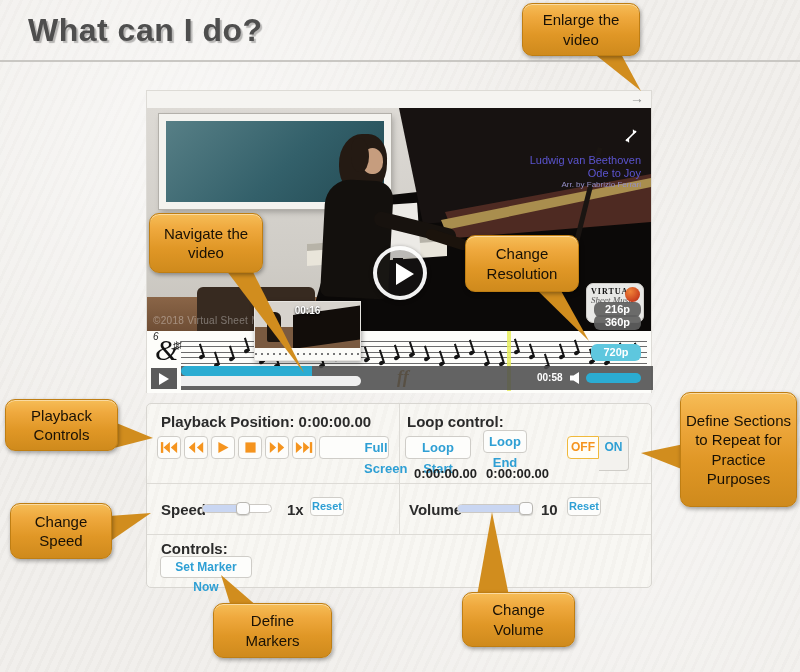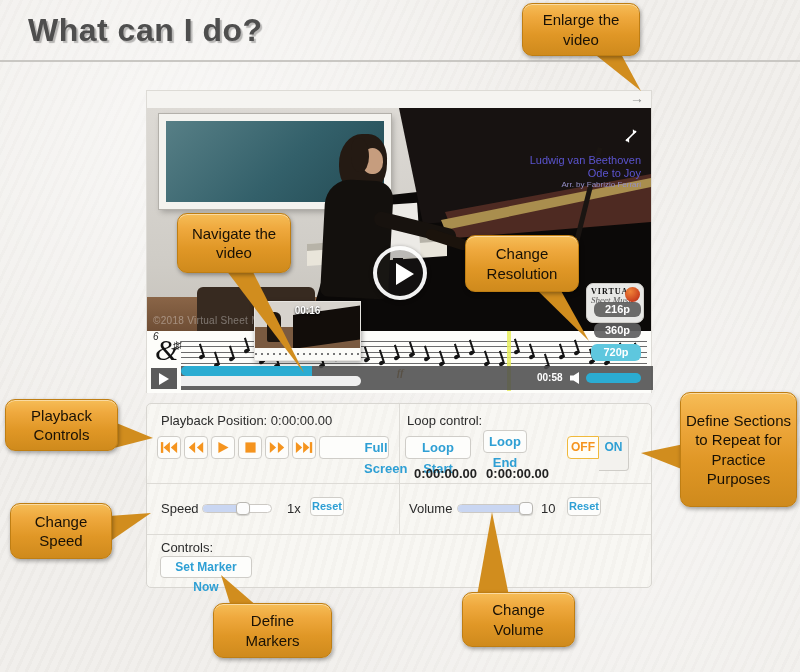--- a/index.html
+++ b/index.html
@@ -48,21 +48,21 @@
   .play-overlay:after { content:""; position:absolute; left:19px; top:13px;
     border-left:18px solid #fff; border-top:11px solid transparent; border-bottom:11px solid transparent; }
 
   
   .sheet { left:0; top:240px; width:504px; height:62px; background:#fdfdfa; overflow:hidden; }
   .staff { left:34px; top:10px; width:466px; height:23px;
     background:repeating-linear-gradient(#6b6b6b 0 1px, transparent 1px 5.5px); }
   .measure-num { left:6px; top:0; font-size:10px; font-style:italic; color:#222; }
   .clef { left:8px; top:4px; font-family:"Liberation Serif", serif; font-style:italic; font-size:30px; color:#111; line-height:1; }
   .sharps { left:26px; top:8px; font-size:11px; color:#111; letter-spacing:-2px; }
-  .dynamic-ff { left:250px; top:36px; font-family:"Liberation Serif", serif; font-style:italic; font-weight:bold; font-size:10px; color:#a16207; }
+  .dynamic-ff { left:250px; top:36px; font-family:"Liberation Serif", serif; font-style:italic; font-weight:bold; font-size:18px; color:#a16207; }
   .note { position:absolute; width:5px; height:4px; background:#141414; border-radius:60% 50%; transform:rotate(-18deg); }
   .note:after { content:""; position:absolute; left:4px; bottom:1px; width:1.5px; height:14px; background:#141414; }
   .cursor-line { left:360px; top:240px; width:4px; height:60px; background:#e7ef5a; opacity:.85; z-index:2; }
 
   
   .vbar-play { left:4px; top:277px; width:26px; height:21px; background:rgba(77,77,77,.92); z-index:3; }
   .vbar-play:after { content:""; position:absolute; left:8px; top:5px;
     border-left:10px solid #fff; border-top:6px solid transparent; border-bottom:6px solid transparent; }
   .vbar { left:34px; top:275px; width:472px; height:24px; background:rgba(77,77,77,.88); z-index:3; }
   .vbar-blue { left:42px; top:7px; width:131px; height:10px; background:#2bacd2; border-radius:5px 0 0 5px; }
@@ -86,27 +86,27 @@
   
   .vsm-logo { left:439px; top:192px; width:58px; height:40px; background:rgba(252,252,250,.92); border-radius:7px;
     border:1px solid #cfcdc8; z-index:4; padding:3px 4px; }
   .vsm-virtual { font-family:"Liberation Serif", serif; font-weight:bold; font-size:8px; letter-spacing:1px; color:#111; }
   .vsm-sheet { font-family:"Liberation Serif", serif; font-style:italic; font-size:9px; color:#555; line-height:.9; }
   .vsm-ball { position:absolute; right:3px; top:3px; width:15px; height:15px; border-radius:50%;
     background:radial-gradient(circle at 35% 30%, #f08438, #c93f1e 70%); }
   .res-btn { width:47px; height:15px; background:rgba(96,96,96,.92); color:#fff; font-size:11px; font-weight:bold;
     text-align:center; line-height:15px; border-radius:6px; z-index:5; }
   .res-216 { left:447px; top:211px; }
-  .res-360 { left:447px; top:232px; }
+  .res-360 { left:447px; top:224px; }
   .res-720 { left:444px; top:253px; width:50px; height:17px; line-height:17px; background:#5ec7de; }
 
   
   .panel { left:146px; top:403px; width:506px; height:185px; background:#f8f7f3; border:1px solid #d8d6d1; border-radius:5px; z-index:1;
     background-image:repeating-linear-gradient(105deg, rgba(215,211,204,.12) 0 4px, transparent 4px 10px); }
-  .panel .lbl { font-size:13px; font-weight:normal; color:#2b2b2b; }
+  .panel .lbl { font-size:15px; font-weight:bold; color:#2b2b2b; }
   .hdiv { left:0; width:504px; height:1px; background:#dddbd6; }
   .vdiv { left:252px; top:0; width:1px; height:131px; background:#dddbd6; }
   .t-btn { width:24px; height:23px; background:#fdfdfb; border:1px solid #cfcdc8; border-radius:4px;
     display:flex; align-items:center; justify-content:center; }
   .txt-btn { background:#fdfdfb; border:1px solid #cfcdc8; border-radius:4px; color:#2e9fd4;
     font-size:13px; font-weight:bold; text-align:center; }
   .fullscreen-btn { left:172px; top:32px; width:70px; height:23px; line-height:21px;padding-left:44px; }
   .loopstart-btn { left:258px; top:32px; width:66px; height:23px; line-height:21px; }
   .loopend-btn { left:336px; top:26px; width:44px; height:23px; line-height:21px; }
   .off-btn { left:420px; top:32px; width:32px; height:23px; line-height:21px; background:#fffdf6;
@@ -122,21 +122,21 @@
   .setmarker-btn { left:13px; top:152px; width:92px; height:22px; line-height:20px; font-size:12px; }
 
   
   .callout { position:absolute; z-index:7; background:linear-gradient(180deg,#f6bd57 0%,#efa93e 25%,#e09726 60%,#cf8a1c 100%);
     border:1px solid #bf7e13; border-radius:10px; color:#191105; font-size:15px; line-height:1.3;
     display:flex; align-items:center; justify-content:center; text-align:center; white-space:pre-line;
     box-shadow:1px 2px 4px rgba(0,0,0,.35), inset 0 1px 0 rgba(255,255,255,.45); }
   .tails { left:0; top:0; z-index:6; pointer-events:none; }
 
   .c-enlarge   { left:522px; top:3px;   width:118px; height:53px; }
-  .c-navigate  { left:149px; top:213px; width:114px; height:60px;margin-left:28px; }
+  .c-navigate  { left:149px; top:213px; width:114px; height:60px; }
   .c-resolution{ left:465px; top:235px; width:114px; height:57px; }
   .c-playback  { left:5px;   top:399px; width:113px; height:52px; }
   .c-sections  { left:680px; top:392px; width:117px; height:115px; }
   .c-speed     { left:10px;  top:503px; width:102px; height:56px; }
   .c-markers   { left:213px; top:603px; width:119px; height:55px; }
   .c-volume    { left:462px; top:592px; width:113px; height:55px; }
 </style>
 </head>
 <body>
 

